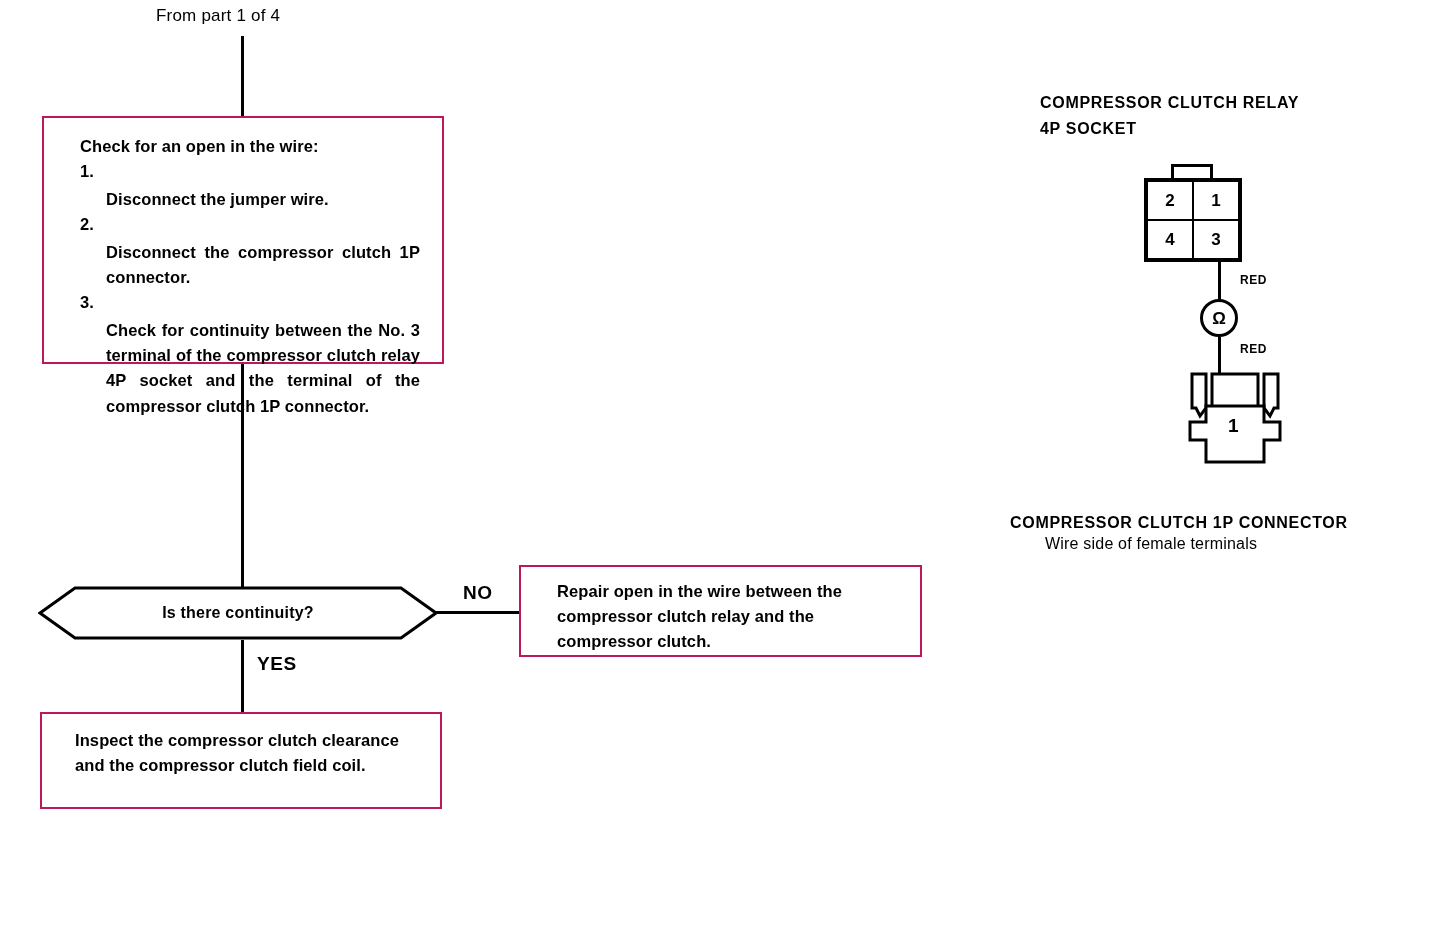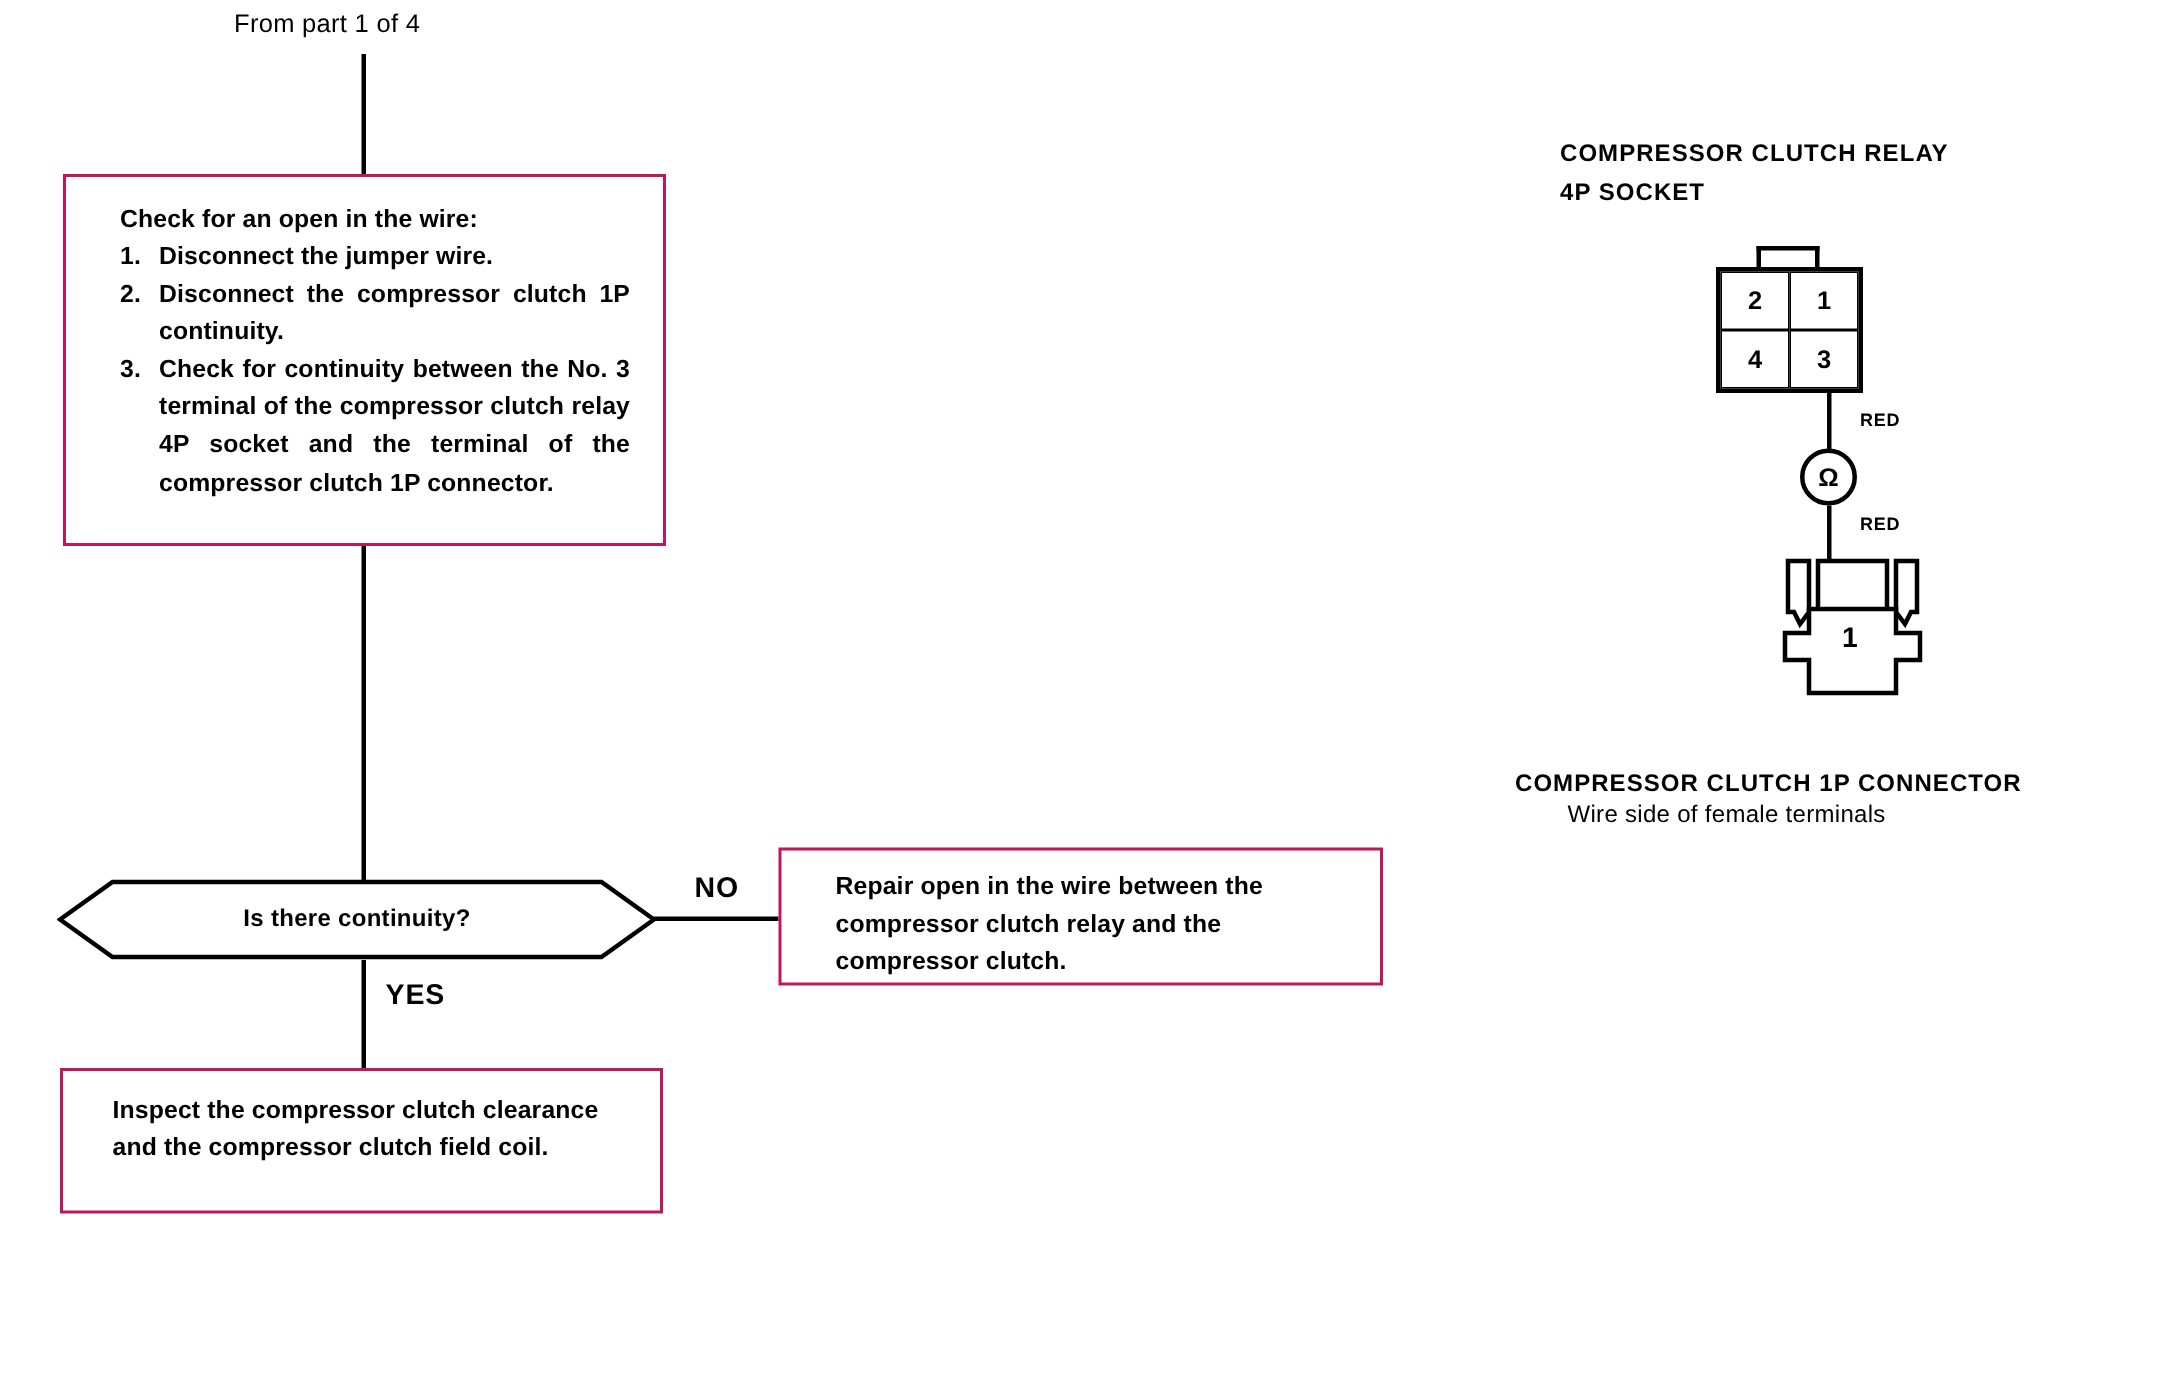--- a/index.html
+++ b/index.html
@@ -48,21 +48,21 @@
     letter-spacing: 0.1px;
   }
   .step-row {
     display: flex;
     align-items: flex-start;
   }
   .step-num {
     width: 26px;
     flex: 0 0 26px;
   }
-  .step-body { flex: 1 1 auto; }
+  .step-body { flex: 1 1 auto; margin-top: 28px; }
   .just { text-align: justify; text-align-last: left; }
 
   .branch-label {
     font-size: 19px;
     font-weight: bold;
     letter-spacing: 0.6px;
   }
 
   
   .decision {
@@ -158,21 +158,21 @@
 
   <div class="abs proc-box" style="left:42px; top:116px; width:402px; height:248px;">
     <div class="abs proc-text" style="left:36px; top:16px; width:340px;">
       <div>Check for an open in the wire:</div>
       <div class="step-row">
         <div class="step-num">1.</div>
         <div class="step-body">Disconnect the jumper wire.</div>
       </div>
       <div class="step-row">
         <div class="step-num">2.</div>
-        <div class="step-body just">Disconnect the compressor clutch 1P continuity.</div>
+        <div class="step-body just">Disconnect the compressor clutch 1P connector.</div>
       </div>
       <div class="step-row">
         <div class="step-num">3.</div>
         <div class="step-body just">Check for continuity between the No. 3 terminal of the compressor clutch relay 4P socket and the terminal of the compressor clutch 1P connector.</div>
       </div>
     </div>
   </div>
 
   <div class="abs conn-line-v" style="left:241px; top:364px; height:226px;"></div>
 

